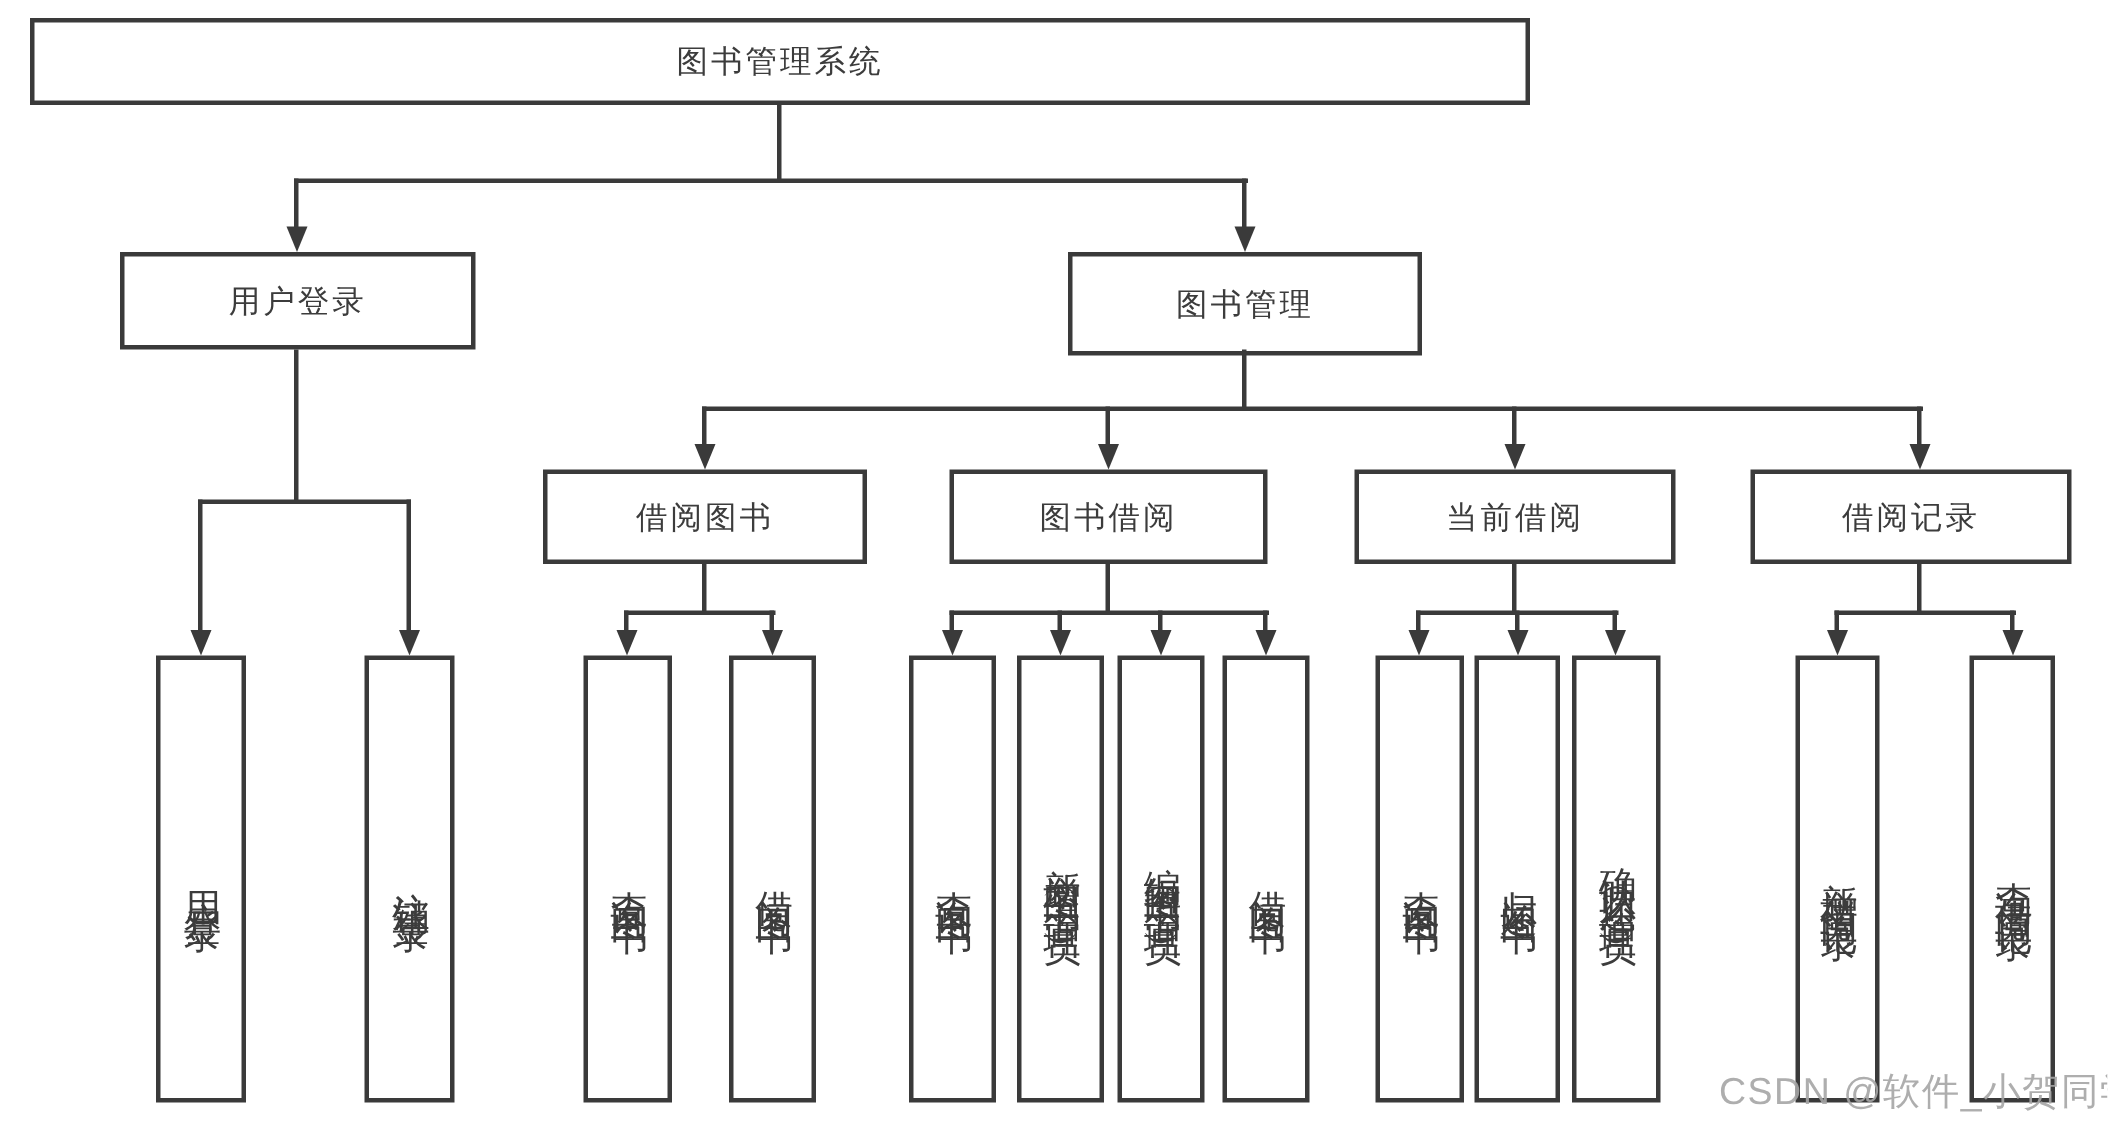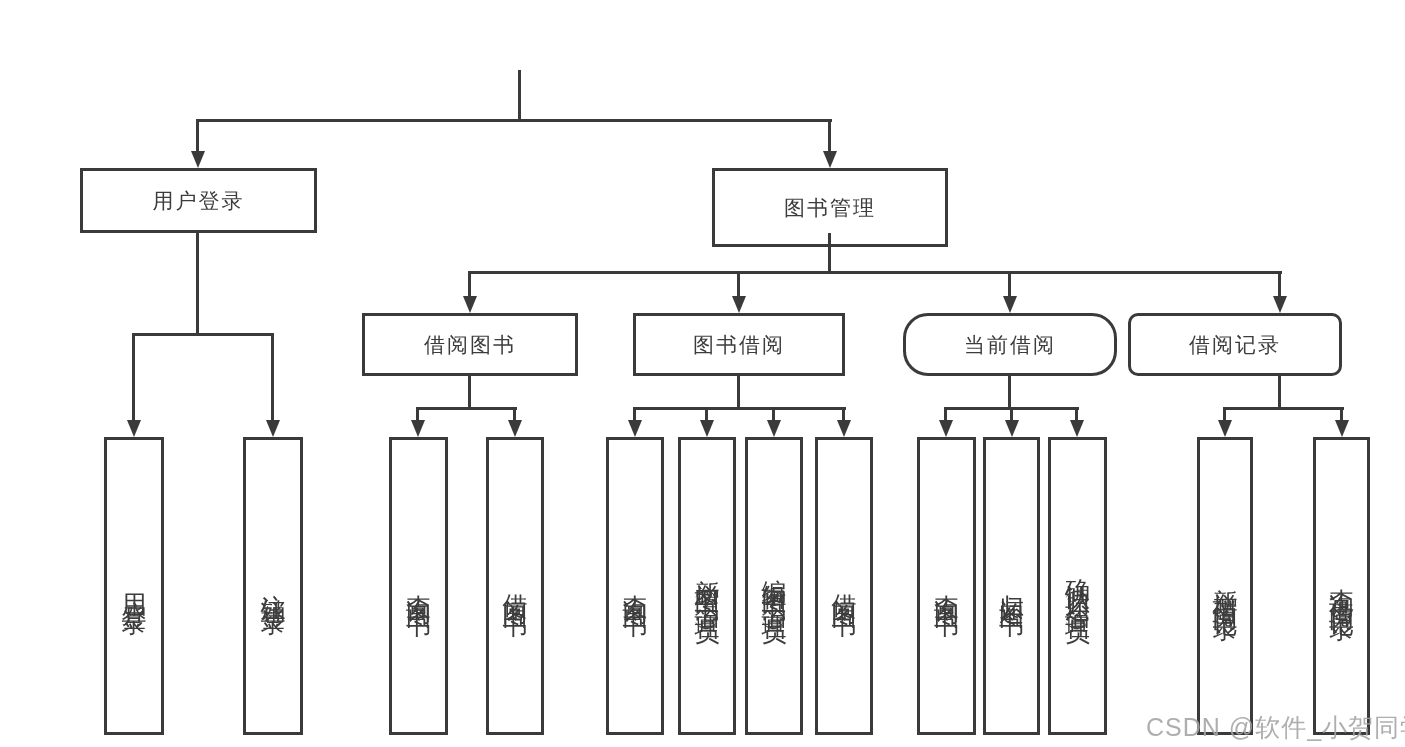--- a/index.html
+++ b/index.html
@@ -34,42 +34,45 @@
     position:absolute;left:1146px;top:711px;font-size:25px;
     color:var(--wm);opacity:.9;white-space:nowrap;z-index:10;
     letter-spacing:1px;
   }
 </style>
 </head>
 <body>
 
 <div class="canvas">
 
+  <div class="box hbox" style="left:20px;top:12px;width:1000px;height:58px;">
+    <span>图书管理系统</span>
+  </div>
 
   <div class="box hbox" style="left:80px;top:168px;width:237px;height:65px;">
     <span>用户登录</span>
   </div>
 
-  <div class="box hbox" style="left:712px;top:168px;width:236px;height:79px;text-align:center;">
+  <div class="box hbox" style="left:712px;top:168px;width:236px;height:69px;text-align:center;">
     <span>图书管理</span>
   </div>
 
   <div class="box hbox" style="left:362px;top:313px;width:216px;height:63px;">
     <span>借阅图书</span>
   </div>
 
   <div class="box hbox" style="left:633px;top:313px;width:212px;height:63px;text-align:center;">
     <span>图书借阅</span>
   </div>
 
-  <div class="box hbox" style="left:903px;top:313px;width:214px;height:63px;border-radius:25px;">
+  <div class="box hbox" style="left:903px;top:313px;width:214px;height:63px;">
     <span>当前借阅</span>
   </div>
 
-  <div class="box hbox" style="left:1128px;top:313px;width:214px;height:63px;border-radius:10px;">
+  <div class="box hbox" style="left:1167px;top:313px;width:214px;height:63px;">
     <span>借阅记录</span>
   </div>
 
   <div class="box leaf" style="left:104px;top:437px;width:60px;height:298px;">
     <span>用户登录</span>
   </div>
   <div class="box leaf" style="left:243px;top:437px;width:60px;height:298px;">
     <span>注销登录</span>
   </div>
 

